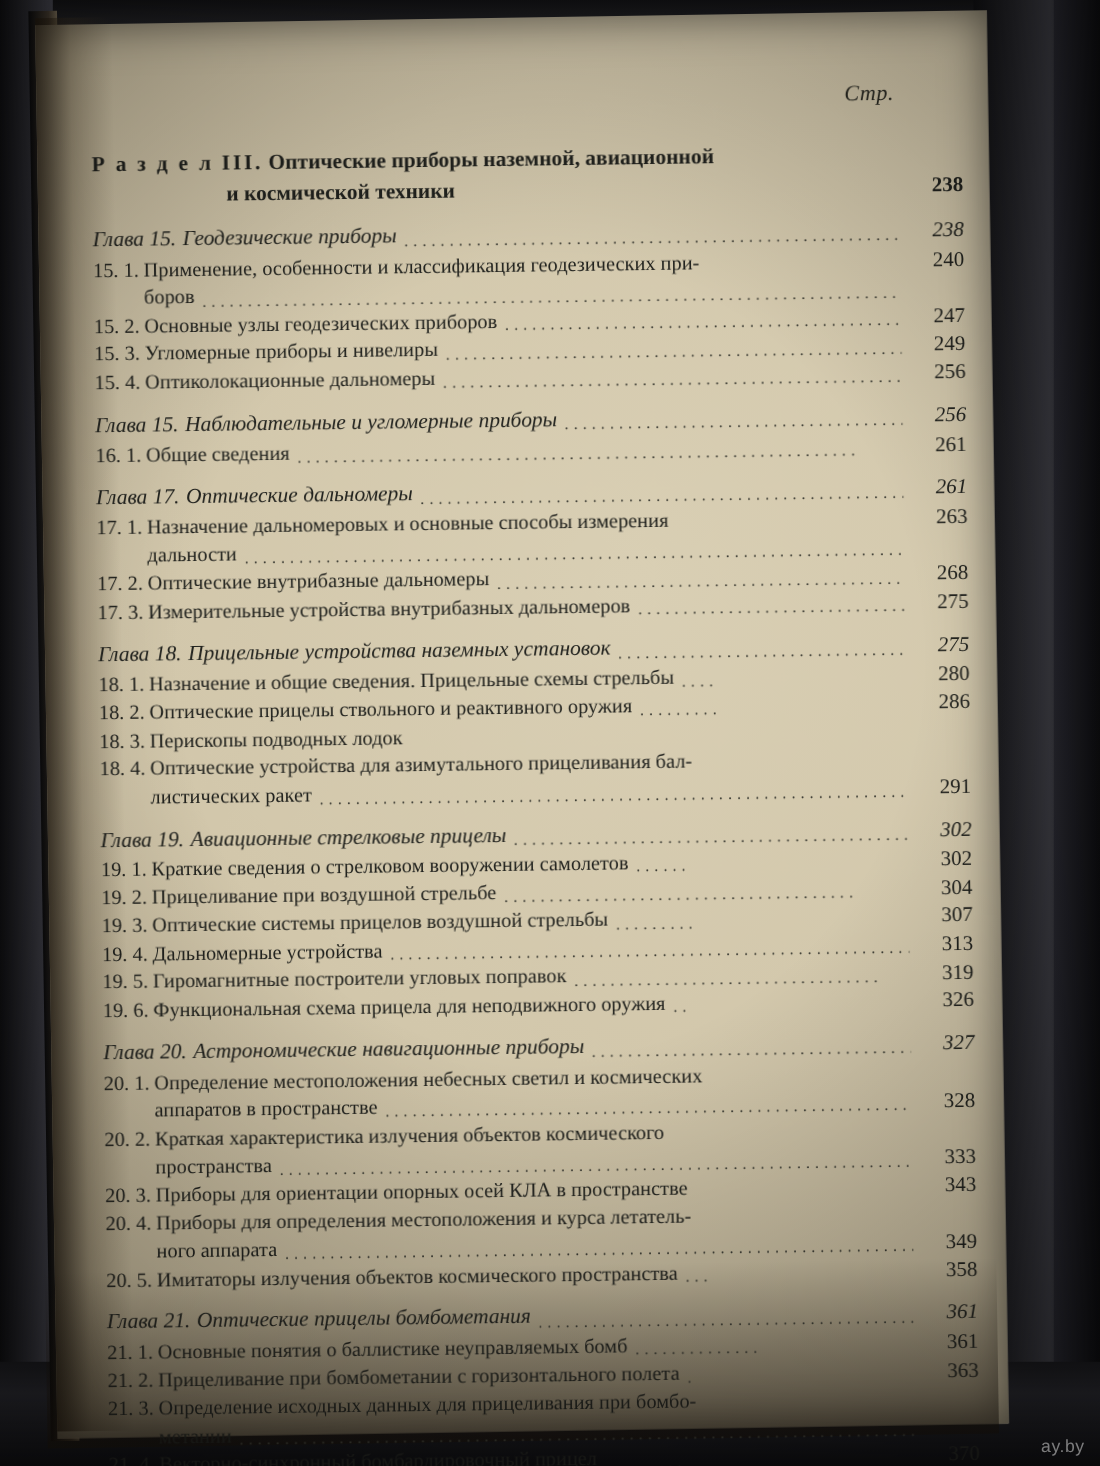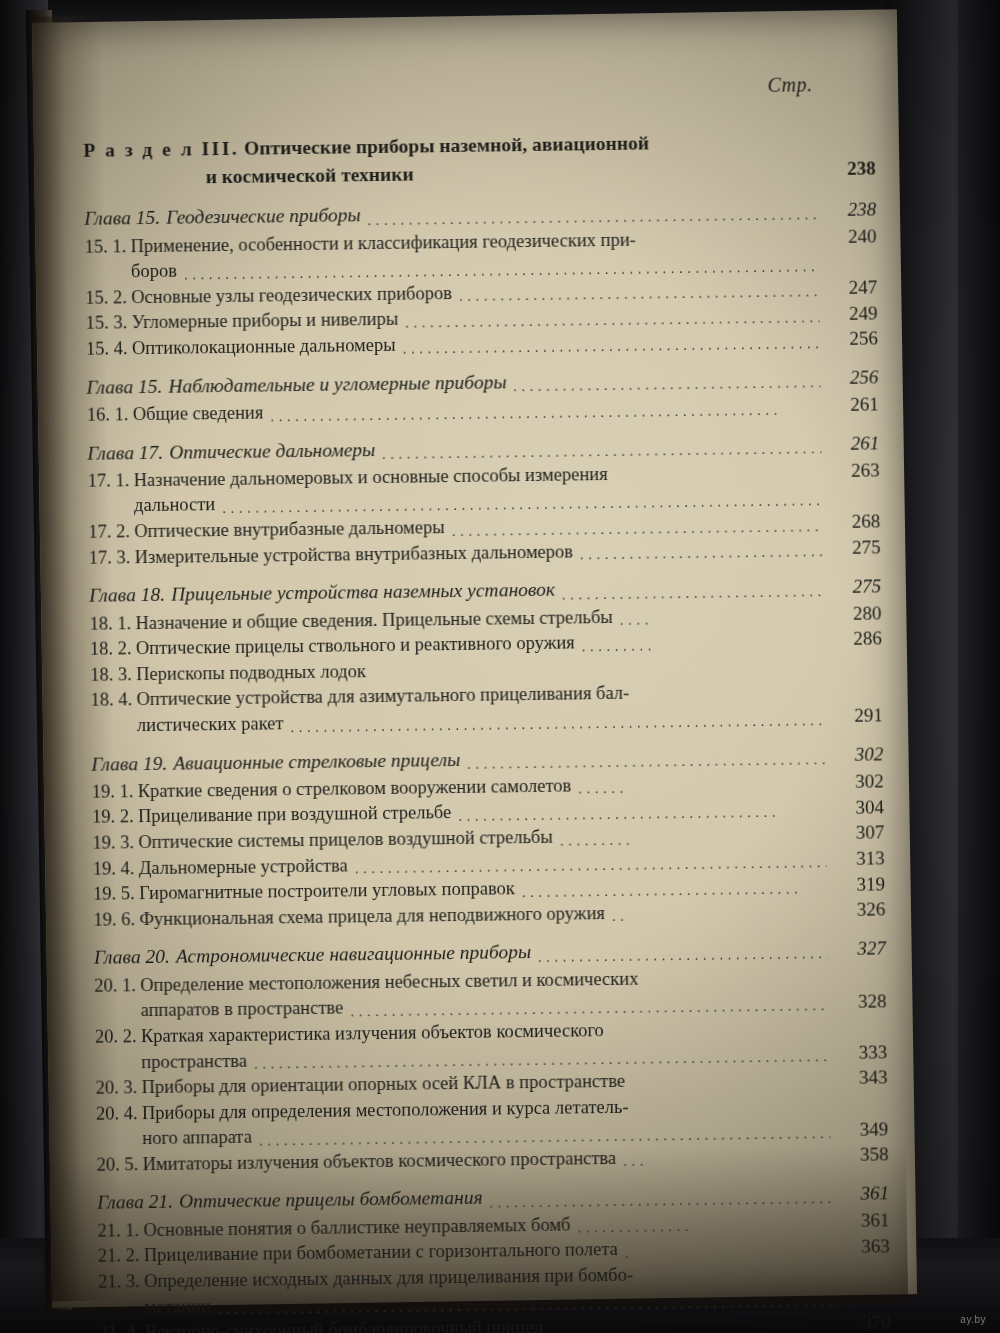--- a/index.html
+++ b/index.html
@@ -104,21 +104,21 @@
     position:absolute;right:-52px;
     font-size:19px;font-variant-numeric:tabular-nums;
   }
   .cont-line{
     font-size:18.5px;line-height:1.33;padding-left:46px;position:relative;
   }
   .cont-line .pg{right:-52px;}
   .wm{
     position:absolute;right:14px;bottom:8px;
     font-family:"Liberation Sans",sans-serif;
-    font-size:10px;color:rgba(215,215,215,.55);letter-spacing:.5px;margin-top:41px;
+    font-size:16px;color:rgba(215,215,215,.55);letter-spacing:.5px;margin-top:41px;
   }
   .blur{filter:blur(.35px);}
 </style>
 </head>
 <body>
 
 <div class="photo">
   <div class="bg-top"></div>
   <div class="bg-left"></div>
   <div class="bg-right"></div>

